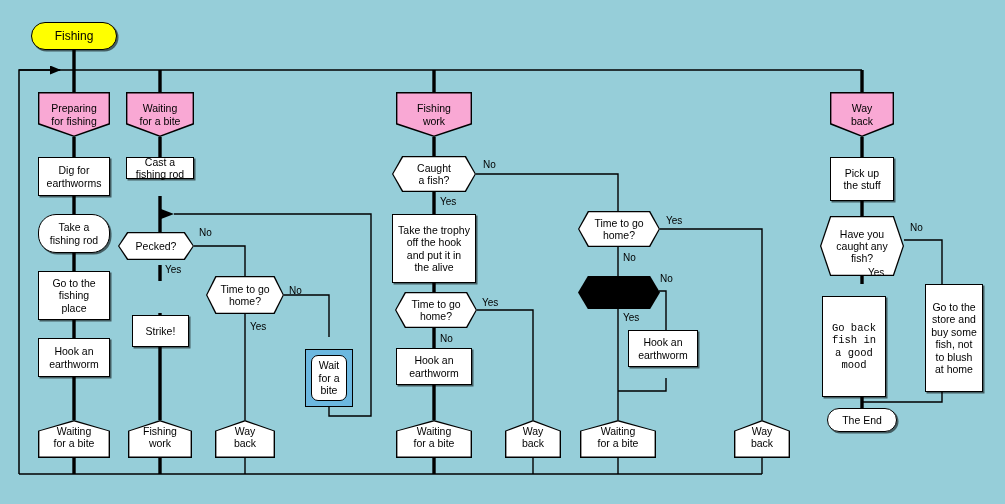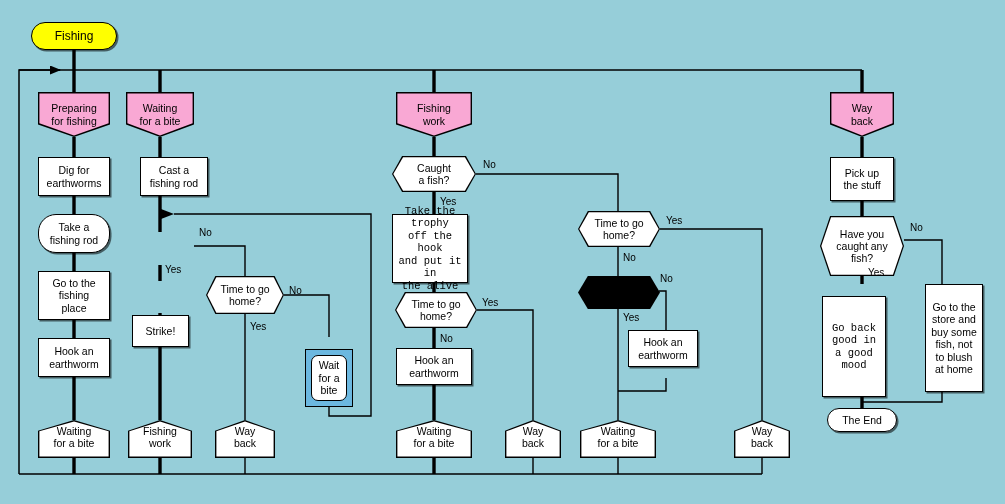--- a/index.html
+++ b/index.html
@@ -234,27 +234,33 @@
   <div class="offdn" style="left:126px;top:92px;width:68px;height:45px;">
     <div class="bg"></div>
     <div class="fg">
       <div>
         <div>Waiting</div>
         <div>for a bite</div>
       </div>
     </div>
   </div>
 
-  <div class="node proc" style="left:140px;top:157px;width:68px;height:39px;">
+  <div class="node proc" style="left:126px;top:157px;width:68px;height:22px;">
     <div>
       <div>Cast a</div>
       <div>fishing rod</div>
     </div>
   </div>
 
+  <div class="decwrap" style="left:118px;top:232px;width:76px;height:28px;">
+    <div class="hexbg"></div>
+    <div class="hexfg">
+      <span>Pecked?</span>
+    </div>
+  </div>
   <div class="elabel" style="left:199px;top:227px;">No</div>
   <div class="elabel" style="left:165px;top:264px;">Yes</div>
 
   <div class="node proc" style="left:132px;top:281px;width:57px;height:32px;margin-top:34px;">
     <span>Strike!</span>
   </div>
 
   <div class="decwrap" style="left:206px;top:276px;width:78px;height:38px;">
     <div class="hexbg"></div>
     <div class="hexfg">
@@ -312,21 +318,21 @@
     <div class="hexfg">
       <div>
         <div>Caught</div>
         <div>a fish?</div>
       </div>
     </div>
   </div>
   <div class="elabel" style="left:483px;top:159px;">No</div>
   <div class="elabel" style="left:440px;top:196px;">Yes</div>
 
-  <div class="node proc" style="left:392px;top:214px;width:76px;height:69px;font-family:Liberation Mono, monospace;">
+  <div class="node proc" style="left:392px;top:214px;width:84px;height:69px;">
     <div>
       <div>Take the trophy</div>
       <div>off the hook</div>
       <div>and put it in</div>
       <div>the alive</div>
     </div>
   </div>
 
   <div class="decwrap" style="left:395px;top:292px;width:82px;height:36px;">
     <div class="hexbg"></div>
@@ -438,21 +444,21 @@
         <div>fish?</div>
       </div>
     </div>
   </div>
   <div class="elabel" style="left:910px;top:222px;">No</div>
   <div class="elabel" style="left:868px;top:267px;">Yes</div>
 
   <div class="node proc" style="left:822px;top:296px;width:64px;height:101px;font-family:Liberation Mono, monospace;">
     <div>
       <div>Go back</div>
-      <div>good in</div>
+      <div>fish in</div>
       <div>a good</div>
       <div>mood</div>
     </div>
   </div>
 
   <div class="node proc" style="left:925px;top:284px;width:58px;height:108px;">
     <div>
       <div>Go to the</div>
       <div>store and</div>
       <div>buy some</div>

